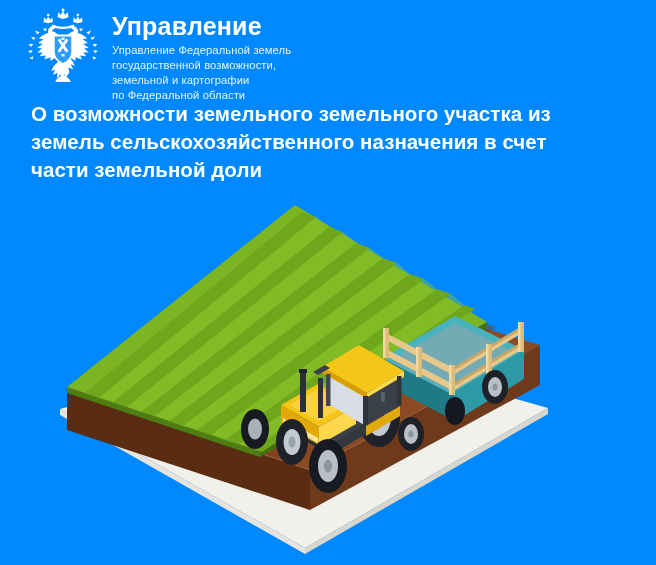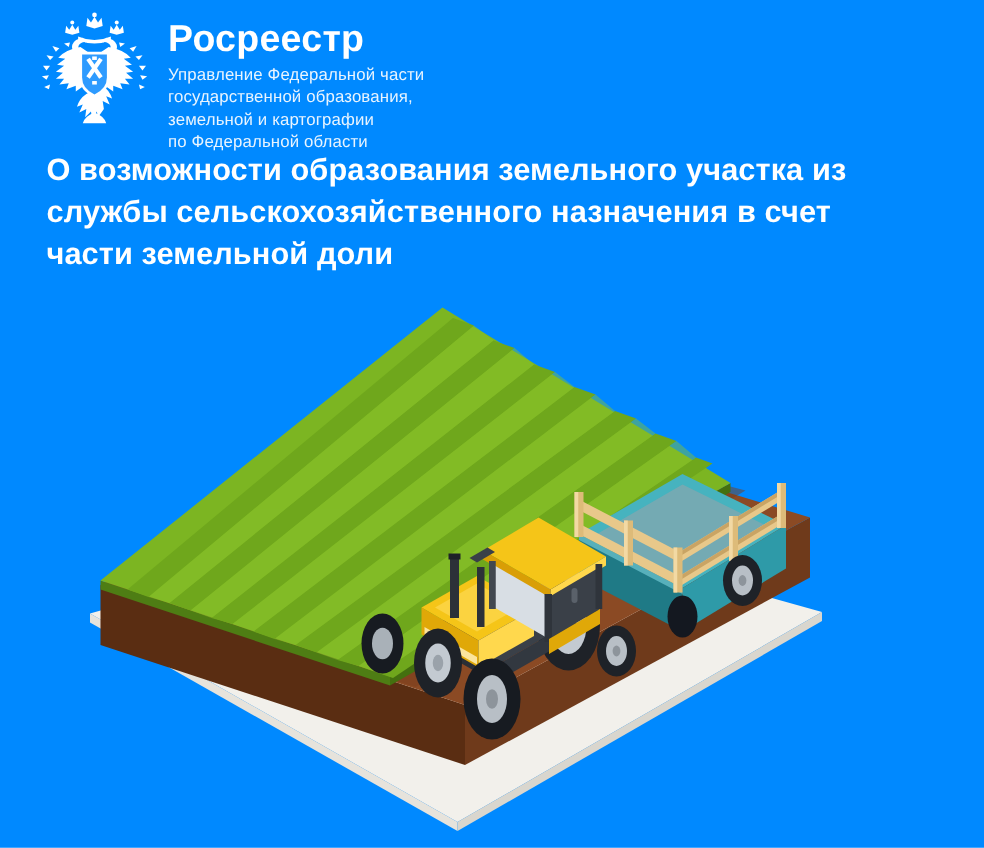--- a/index.html
+++ b/index.html
@@ -131,29 +131,29 @@
             <path d="M43 41 l3-2 11 16 -3 2z"></path>
             <path d="M57 41 l-3-2 -11 16 3 2z"></path>
             <path d="M48 38 l4 0 0 3 -4 0z"></path>
             <path d="M48 59 l4 0 0 3 -4 0z"></path>
           </g>
         </g>
       </svg>
     </div>
 
     <div id="logo-text">
-      <div id="org-name">Росреестр</div>
-      <div class="org-sub-line">Управление Федеральной части</div>
-      <div class="org-sub-line">государственной образования,</div>
+      <div id="org-name">Управление</div>
+      <div class="org-sub-line">Управление Федеральной земель</div>
+      <div class="org-sub-line">государственной возможности,</div>
       <div class="org-sub-line">земельной и картографии</div>
       <div class="org-sub-line">по Федеральной области</div>
     </div>
   </div>
 
-  <div id="title">О возможности образования земельного участка из службы сельскохозяйственного назначения в счет части земельной доли</div>
+  <div id="title">О возможности земельного земельного участка из земель сельскохозяйственного назначения в счет части земельной доли</div>
 
   <div id="illustration">
     <svg viewBox="0 0 656 385" aria-hidden="true">
 
       <g>
         <polygon points="60,229 305,368 548,228 305,160" fill="#F2F0EB"></polygon>
         <polygon points="60,229 60,235 305,374 305,368" fill="#E6E3DC"></polygon>
         <polygon points="305,368 305,374 548,234 548,228" fill="#D9D6CE"></polygon>
       </g>
 

